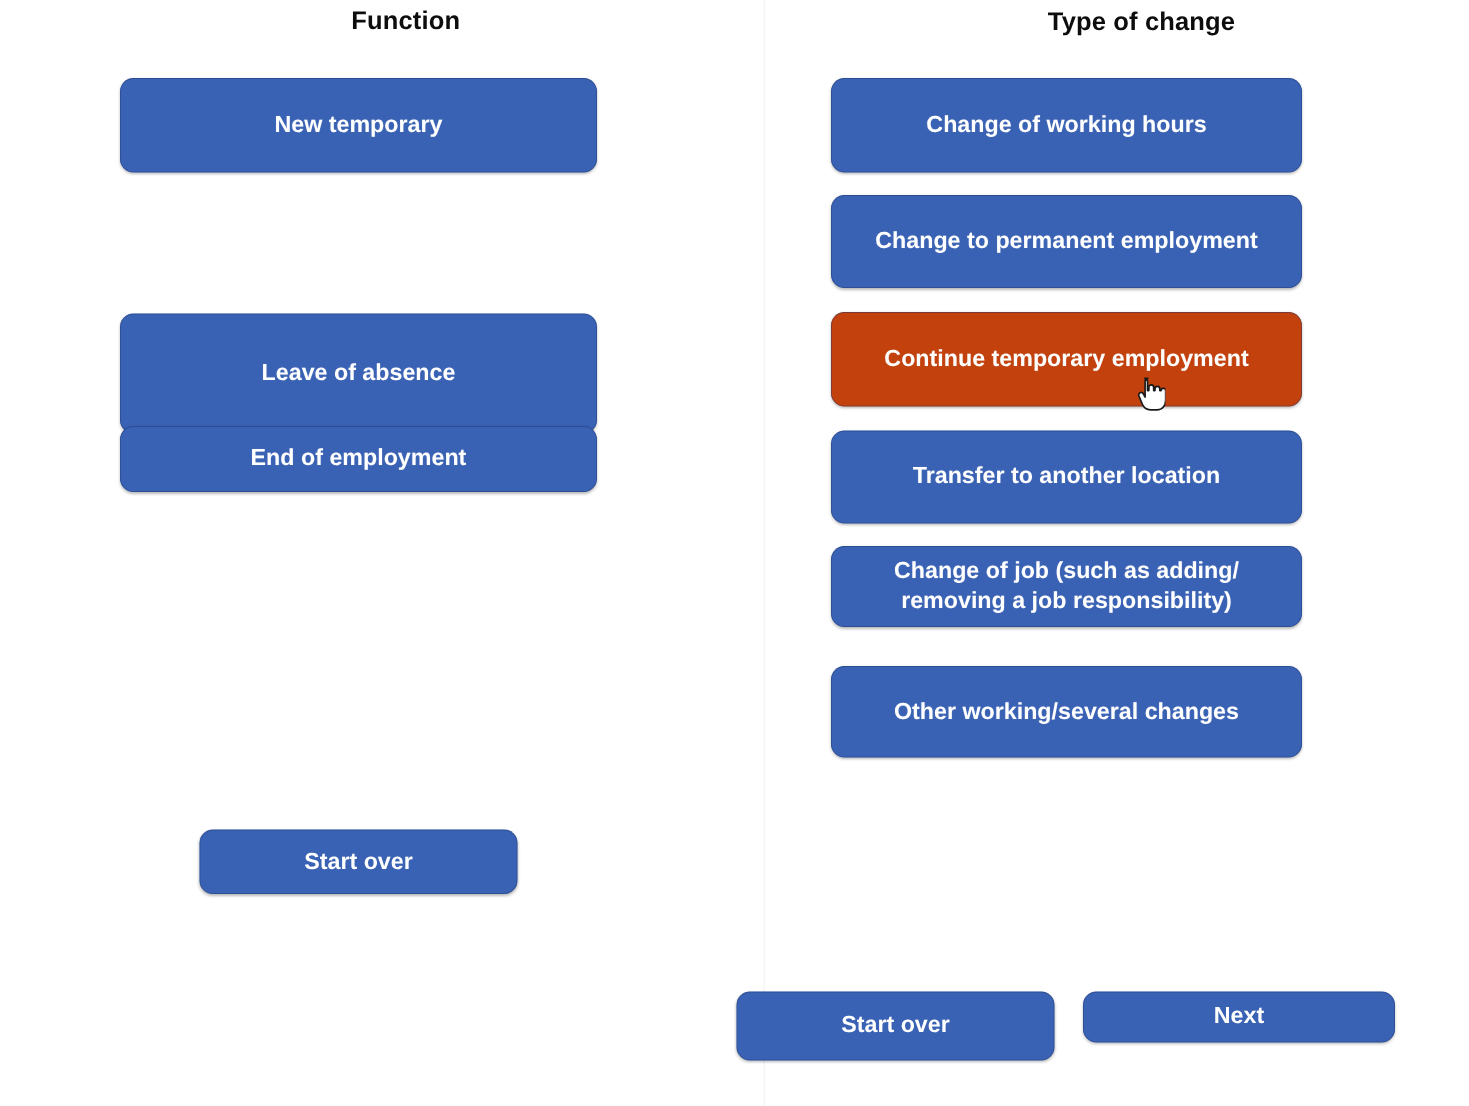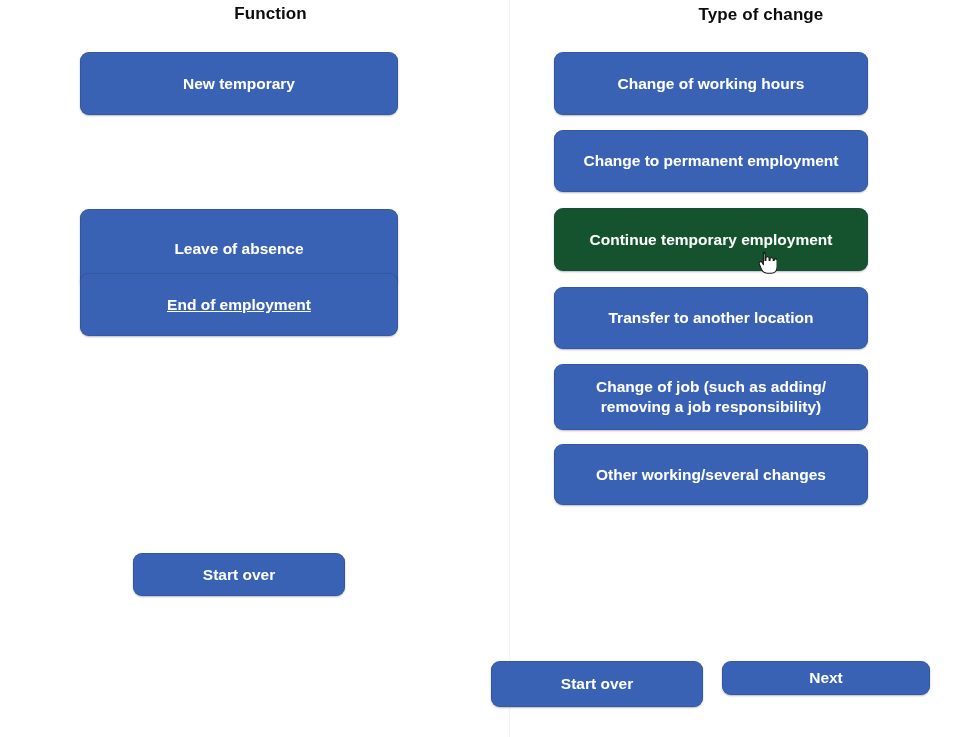--- a/index.html
+++ b/index.html
@@ -54,21 +54,21 @@
     padding: 0 10px;
     display: flex;
     align-items: center;
     justify-content: center;
     box-shadow: 0 1px 2px rgba(0,0,0,0.28), 0 0 0 0.6px rgba(30,55,110,0.45) inset;
     cursor: pointer;
     outline: none;
     text-shadow: 0 0 1px rgba(255,255,255,0.15);
   }
   .choice-btn.is-hovered {
-    background: #14532d;
+    background: #c2410c;
   }
 
   .nav-btn {
     position: absolute;
     box-sizing: border-box;
     border: none;
     border-radius: 9px;
     background: #3a62b4;
     color: #ffffff;
     font-family: "Liberation Sans", sans-serif;
@@ -80,29 +80,29 @@
     justify-content: center;
     box-shadow: 0 1px 2px rgba(0,0,0,0.28), 0 0 0 0.6px rgba(30,55,110,0.45) inset;
     cursor: pointer;
     outline: none;
   }
 
   
   #btn-new-employment      { left: 48px;  top: 52px;  width: 318px; height: 63px; }
   #btn-change-employment   { left: 48px;  top: 130px; width: 318px; height: 64px; }
   #btn-leave-absence       { left: 48px;  top: 209px; width: 318px; height: 80px; }
-  #btn-end-employment      { left: 48px;  top: 273px; width: 318px; height: 63px; text-decoration: underline; }
+  #btn-end-employment      { left: 48px;  top: 284px; width: 318px; height: 44px; }
   #btn-start-over-left     { left: 101px; top: 553px; width: 212px; height: 43px; }
 
   
   #btn-working-hours       { left: 554px; top: 52px;  width: 314px; height: 63px; }
   #btn-permanent-employment{ left: 554px; top: 130px; width: 314px; height: 62px; }
   #btn-continue-temporary  { left: 554px; top: 208px; width: 314px; height: 63px; }
   #btn-transfer-location   { left: 554px; top: 287px; width: 314px; height: 62px; }
-  #btn-change-of-job       { left: 554px; top: 364px; width: 314px; height: 66px; }
+  #btn-change-of-job       { left: 554px; top: 364px; width: 314px; height: 54px; }
   #btn-other-change        { left: 554px; top: 444px; width: 314px; height: 61px; }
   #btn-start-over-right    { left: 491px; top: 661px; width: 212px; height: 46px; }
   #btn-next                { left: 722px; top: 661px; width: 208px; height: 34px; }
 
   .btn-label { pointer-events: none; white-space: pre-line; }
 
   
   #mouse-cursor {
     position: absolute;
     left: 757px;

